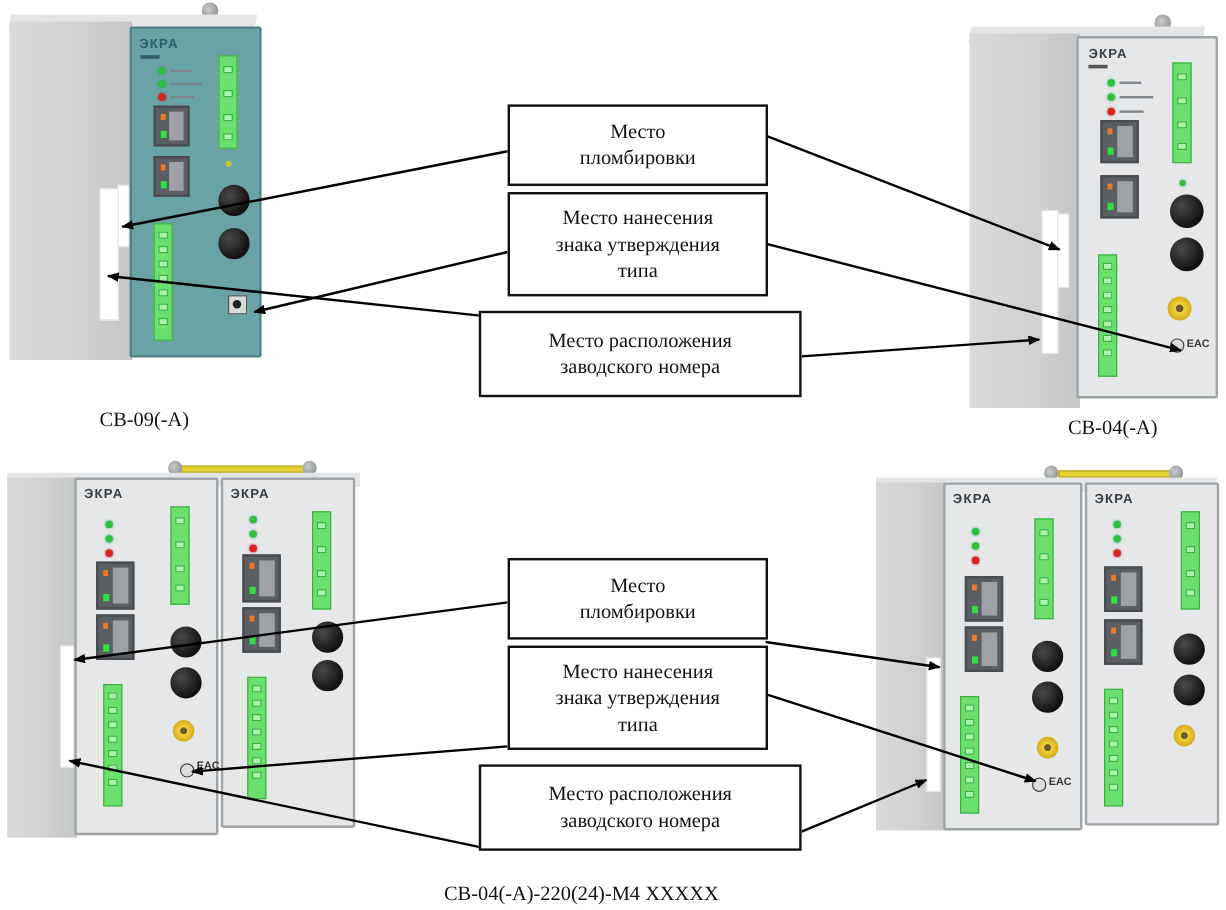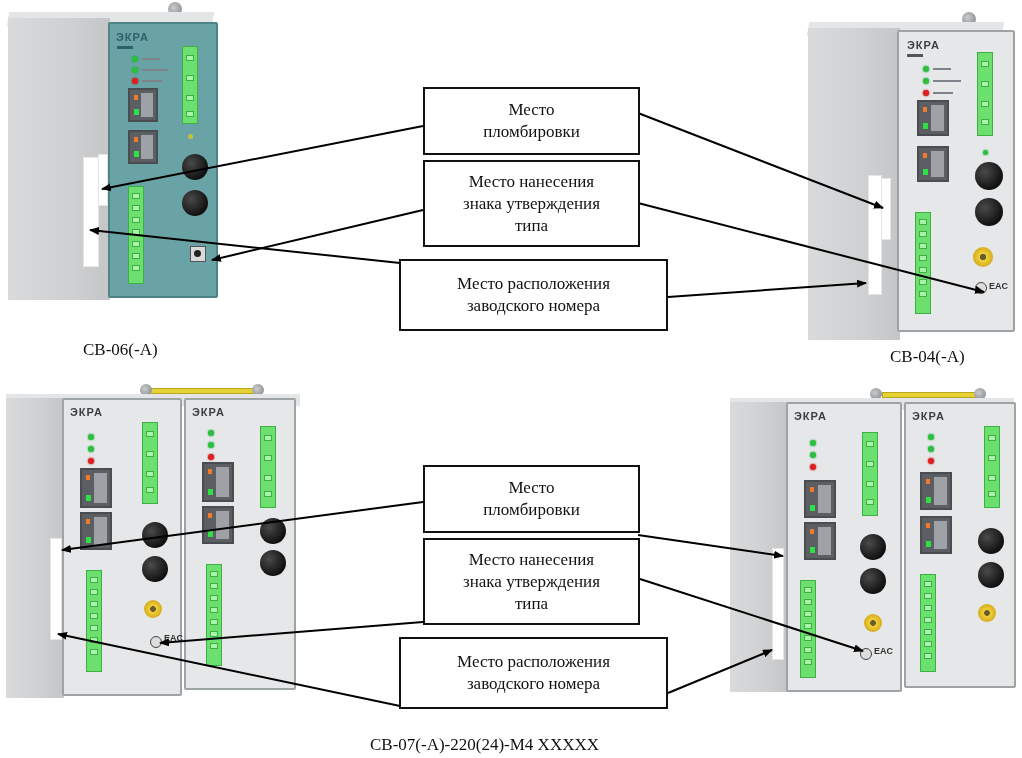--- a/index.html
+++ b/index.html
@@ -341,16 +341,16 @@
 заводского номера</div>
 
   <div class="callout" style="left:423px;top:465px;width:217px;height:68px;">Место
 пломбировки</div>
   <div class="callout" style="left:423px;top:538px;width:217px;height:87px;">Место нанесения
 знака утверждения
 типа</div>
   <div class="callout" style="left:399px;top:637px;width:269px;height:72px;">Место расположения
 заводского номера</div>
 
-  <div class="caption" style="left:83px;top:340px;">СВ-06(-A)</div>
+  <div class="caption" style="left:83px;top:340px;">СВ-09(-A)</div>
   <div class="caption" style="left:878px;top:347px;margin-left:12px;">СВ-04(-A)</div>
-  <div class="caption" style="left:370px;top:735px;">СВ-07(-A)-220(24)-M4 XXXXX</div>
+  <div class="caption" style="left:370px;top:735px;">СВ-04(-A)-220(24)-M4 XXXXX</div>
 </div>
 
 </body></html>

